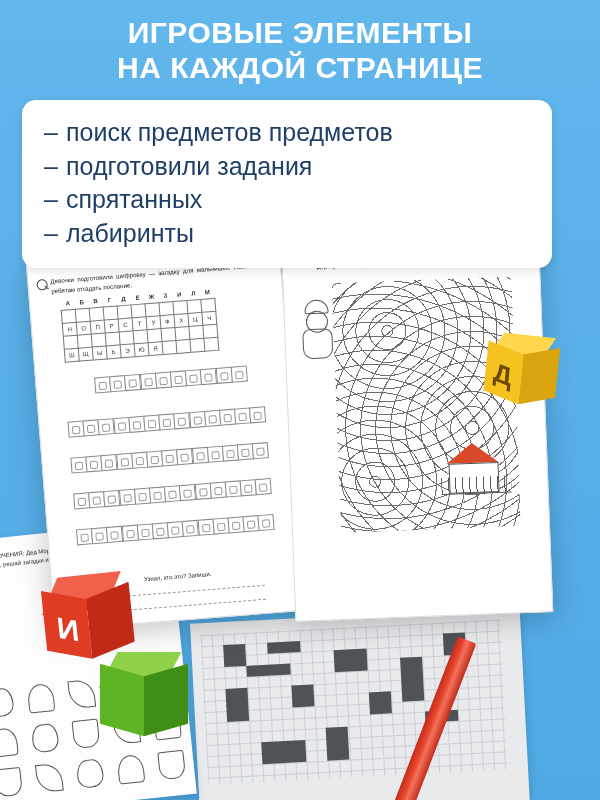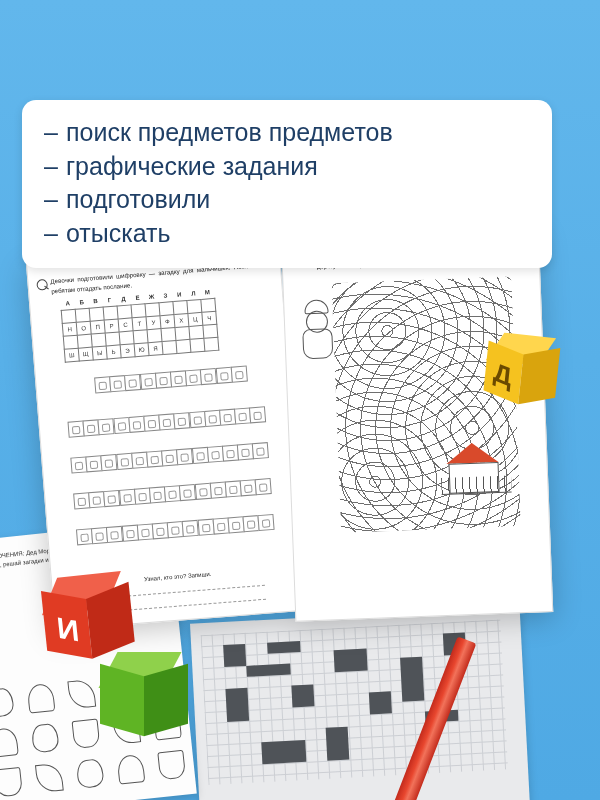--- a/index.html
+++ b/index.html
@@ -431,37 +431,41 @@
     color: #6b4a00;
     font-weight: bold;
     transform: skewY(16deg);
   }
 </style>
 </head>
 <body>
 
 <div class="page">
 
+  <div class="headline">
+    <span>ИГРОВЫЕ ЭЛЕМЕНТЫ</span>
+    <span class="l2">НА КАЖДОЙ СТРАНИЦЕ</span>
+  </div>
 
   <div class="features">
     <div class="feature-row">
       <span class="dash">–</span>
       <span>поиск предметов предметов</span>
     </div>
     <div class="feature-row">
       <span class="dash">–</span>
-      <span>графические задания</span>
+      <span>подготовили задания</span>
     </div>
     <div class="feature-row">
       <span class="dash">–</span>
-      <span>подготовили</span>
+      <span>спрятанных</span>
     </div>
     <div class="feature-row">
       <span class="dash">–</span>
-      <span>отыскать</span>
+      <span>лабиринты</span>
     </div>
   </div>
 
   <div class="collage">
 
     <div class="sheet-pixel">
       <div class="pixgrid"></div>
       <div class="pixblock" style="left:32px;top:23px;width:22px;height:22px;"></div>
       <div class="pixblock" style="left:76px;top:23px;width:33px;height:11px;"></div>
       <div class="pixblock" style="left:54px;top:45px;width:44px;height:11px;"></div>

